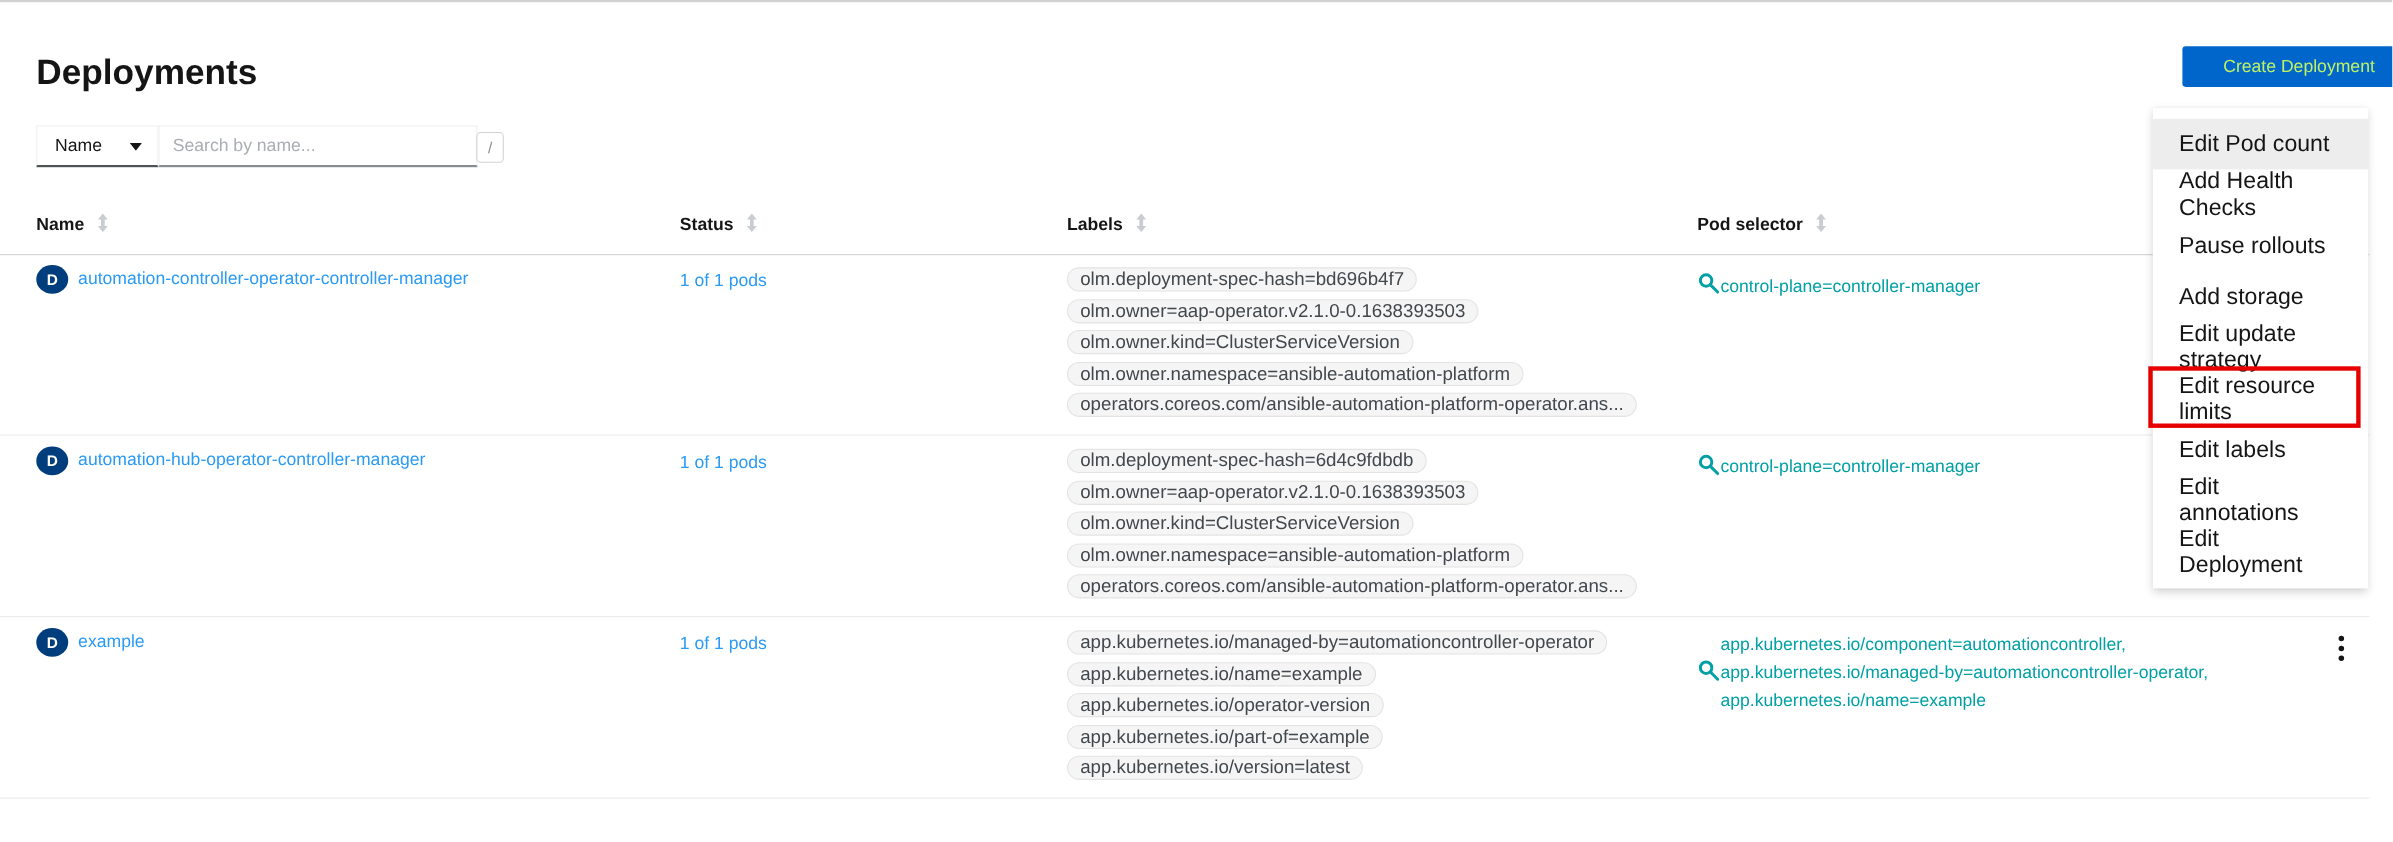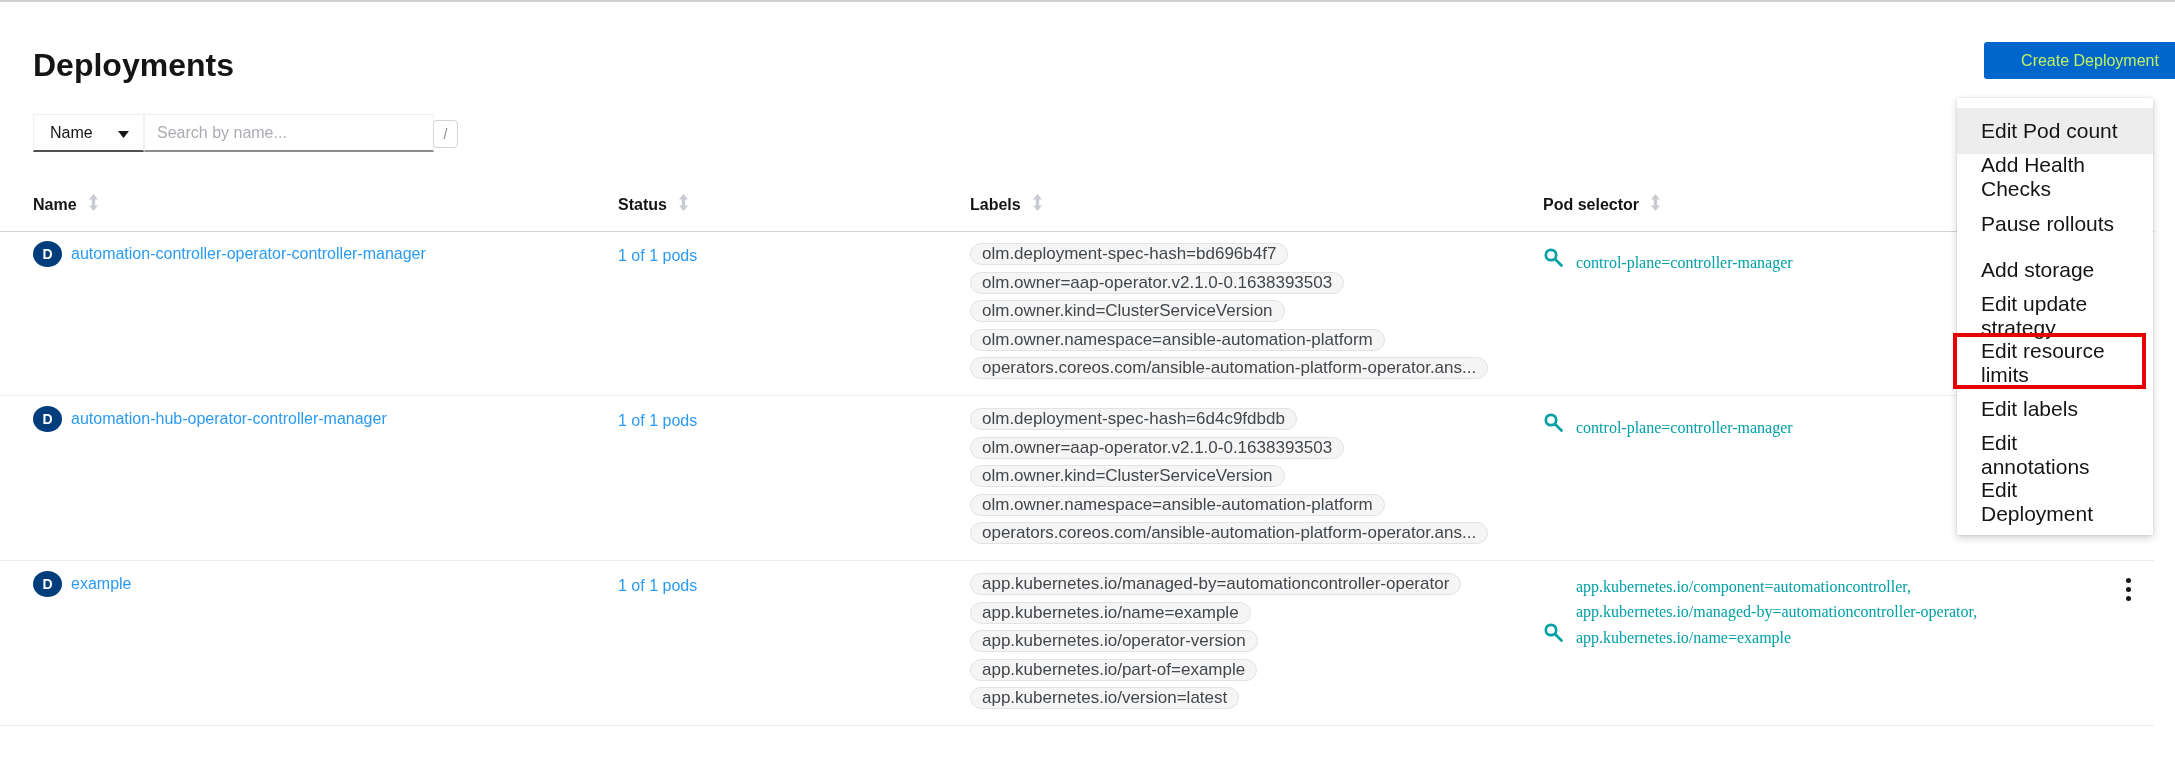--- a/index.html
+++ b/index.html
@@ -36,22 +36,22 @@
   .tbody{position:absolute;left:0;top:229px;width:2154px;}
   .row{position:relative;padding:12px 0 9px 970px;box-sizing:border-box;border-bottom:1px solid #ebebeb;min-height:60px;}
   .cell-name{position:absolute;left:33px;top:10px;display:flex;align-items:center;gap:9px;font-size:16px;}
   .badge{width:29px;height:26px;border-radius:50%;background:var(--badge-background,#003d7d);
     color:#fff;font-size:14px;font-weight:700;display:flex;align-items:center;justify-content:center;flex:none;}
   a.res-link{color:var(--resource-link,#2b9af3);text-decoration:none;cursor:pointer;}
   .cell-status{position:absolute;left:618px;top:16px;font-size:16px;}
   .chip{display:flex;width:fit-content;align-items:center;height:22px;padding:0 11px;
     margin-bottom:6.6px;background:#f5f5f5;border:1px solid #e3e3e3;border-radius:12px;
     font-size:17px;color:#42474c;box-sizing:border-box;white-space:nowrap;}
-  .cell-selector{position:absolute;left:1543px;top:13px;display:flex;gap:12px;align-items:flex-end;
-    font-size:16px;line-height:25.5px;font-family:Liberation Serif, serif;}
+  .cell-selector{position:absolute;left:1543px;top:13px;display:flex;gap:0;align-items:center;
+    font-size:16px;line-height:25.5px;}
   .cell-selector a{display:block;color:var(--selector-link,#00a0a5);text-decoration:none;cursor:pointer;white-space:nowrap;}
   .search-glass{margin-top:3px;flex:none;}
   .kebab{position:absolute;left:2114px;top:10px;width:28px;height:38px;display:flex;flex-direction:column;
     align-items:center;justify-content:center;gap:4px;cursor:pointer;background:none;border:none;}
   .kebab .dot{width:5px;height:5px;border-radius:50%;background:#151515;}
 
   
   .action-menu{position:absolute;left:1957px;top:96px;width:196px;background:#fff;
     padding:10px 0;box-shadow:0 3px 8px rgba(3,3,3,.18),0 0 2px rgba(3,3,3,.12);z-index:5;}
   .menu-item{height:46.3px;display:flex;align-items:center;padding:0 24px;font-size:21px;

